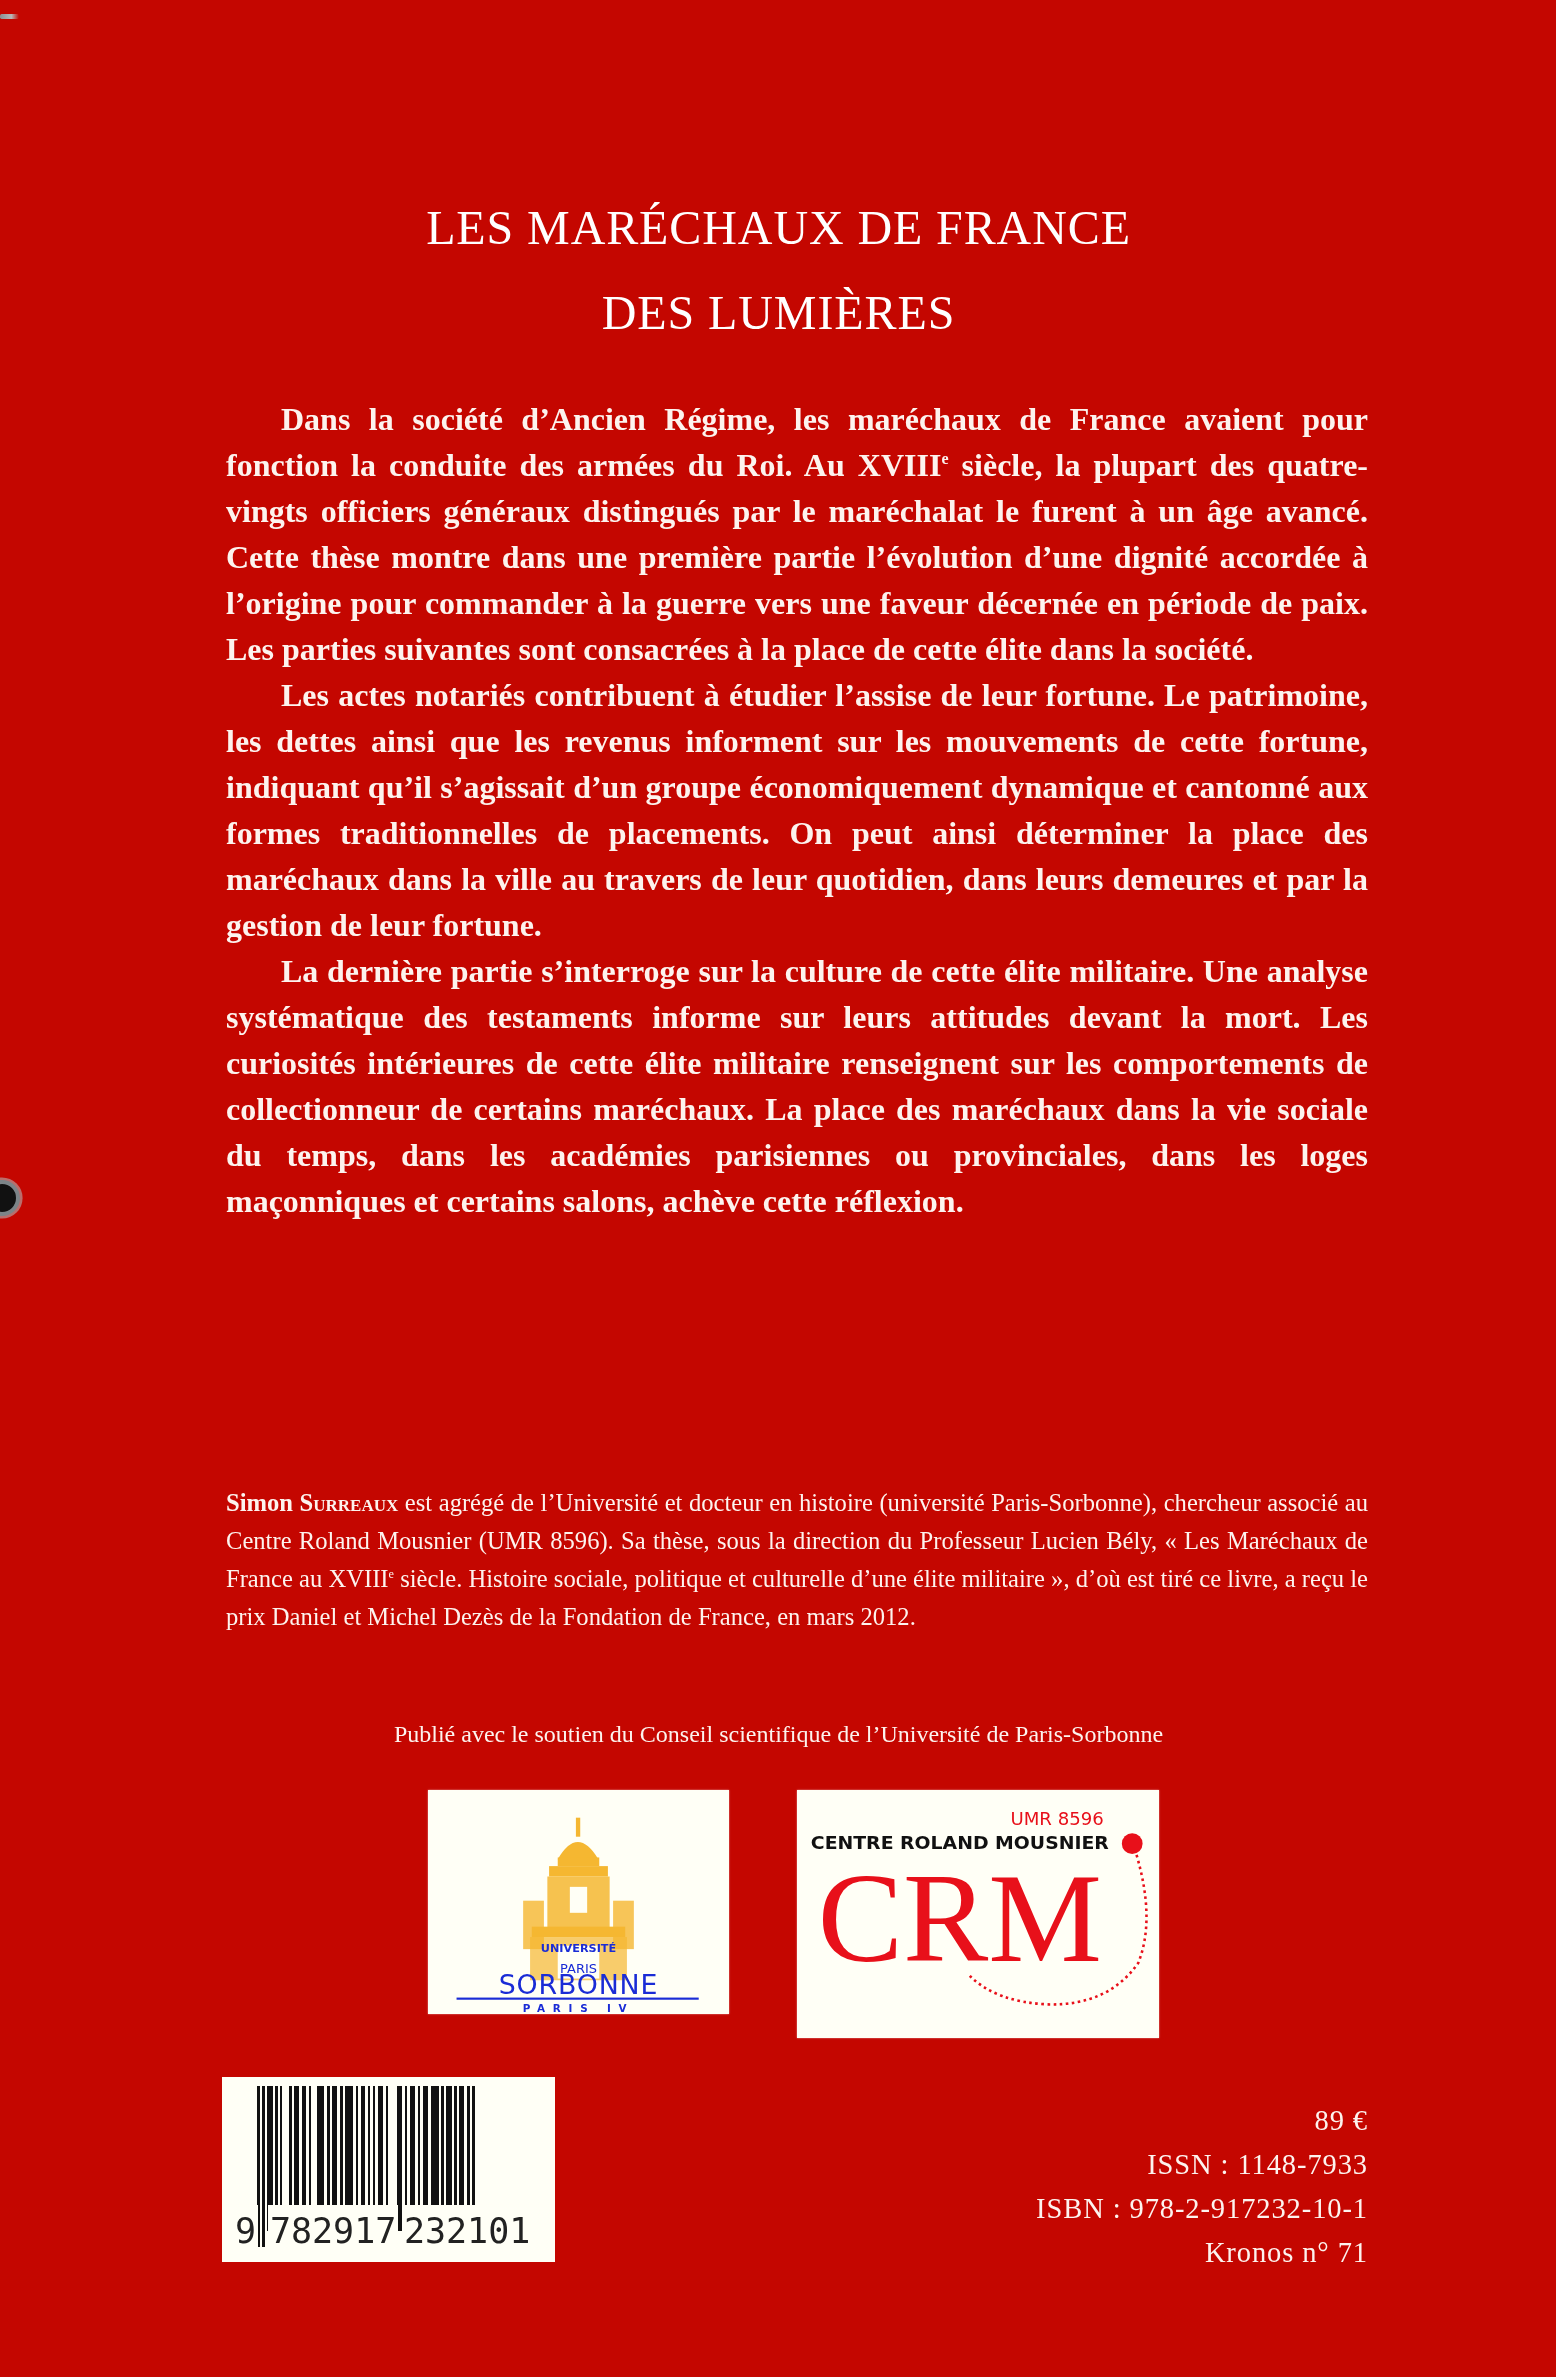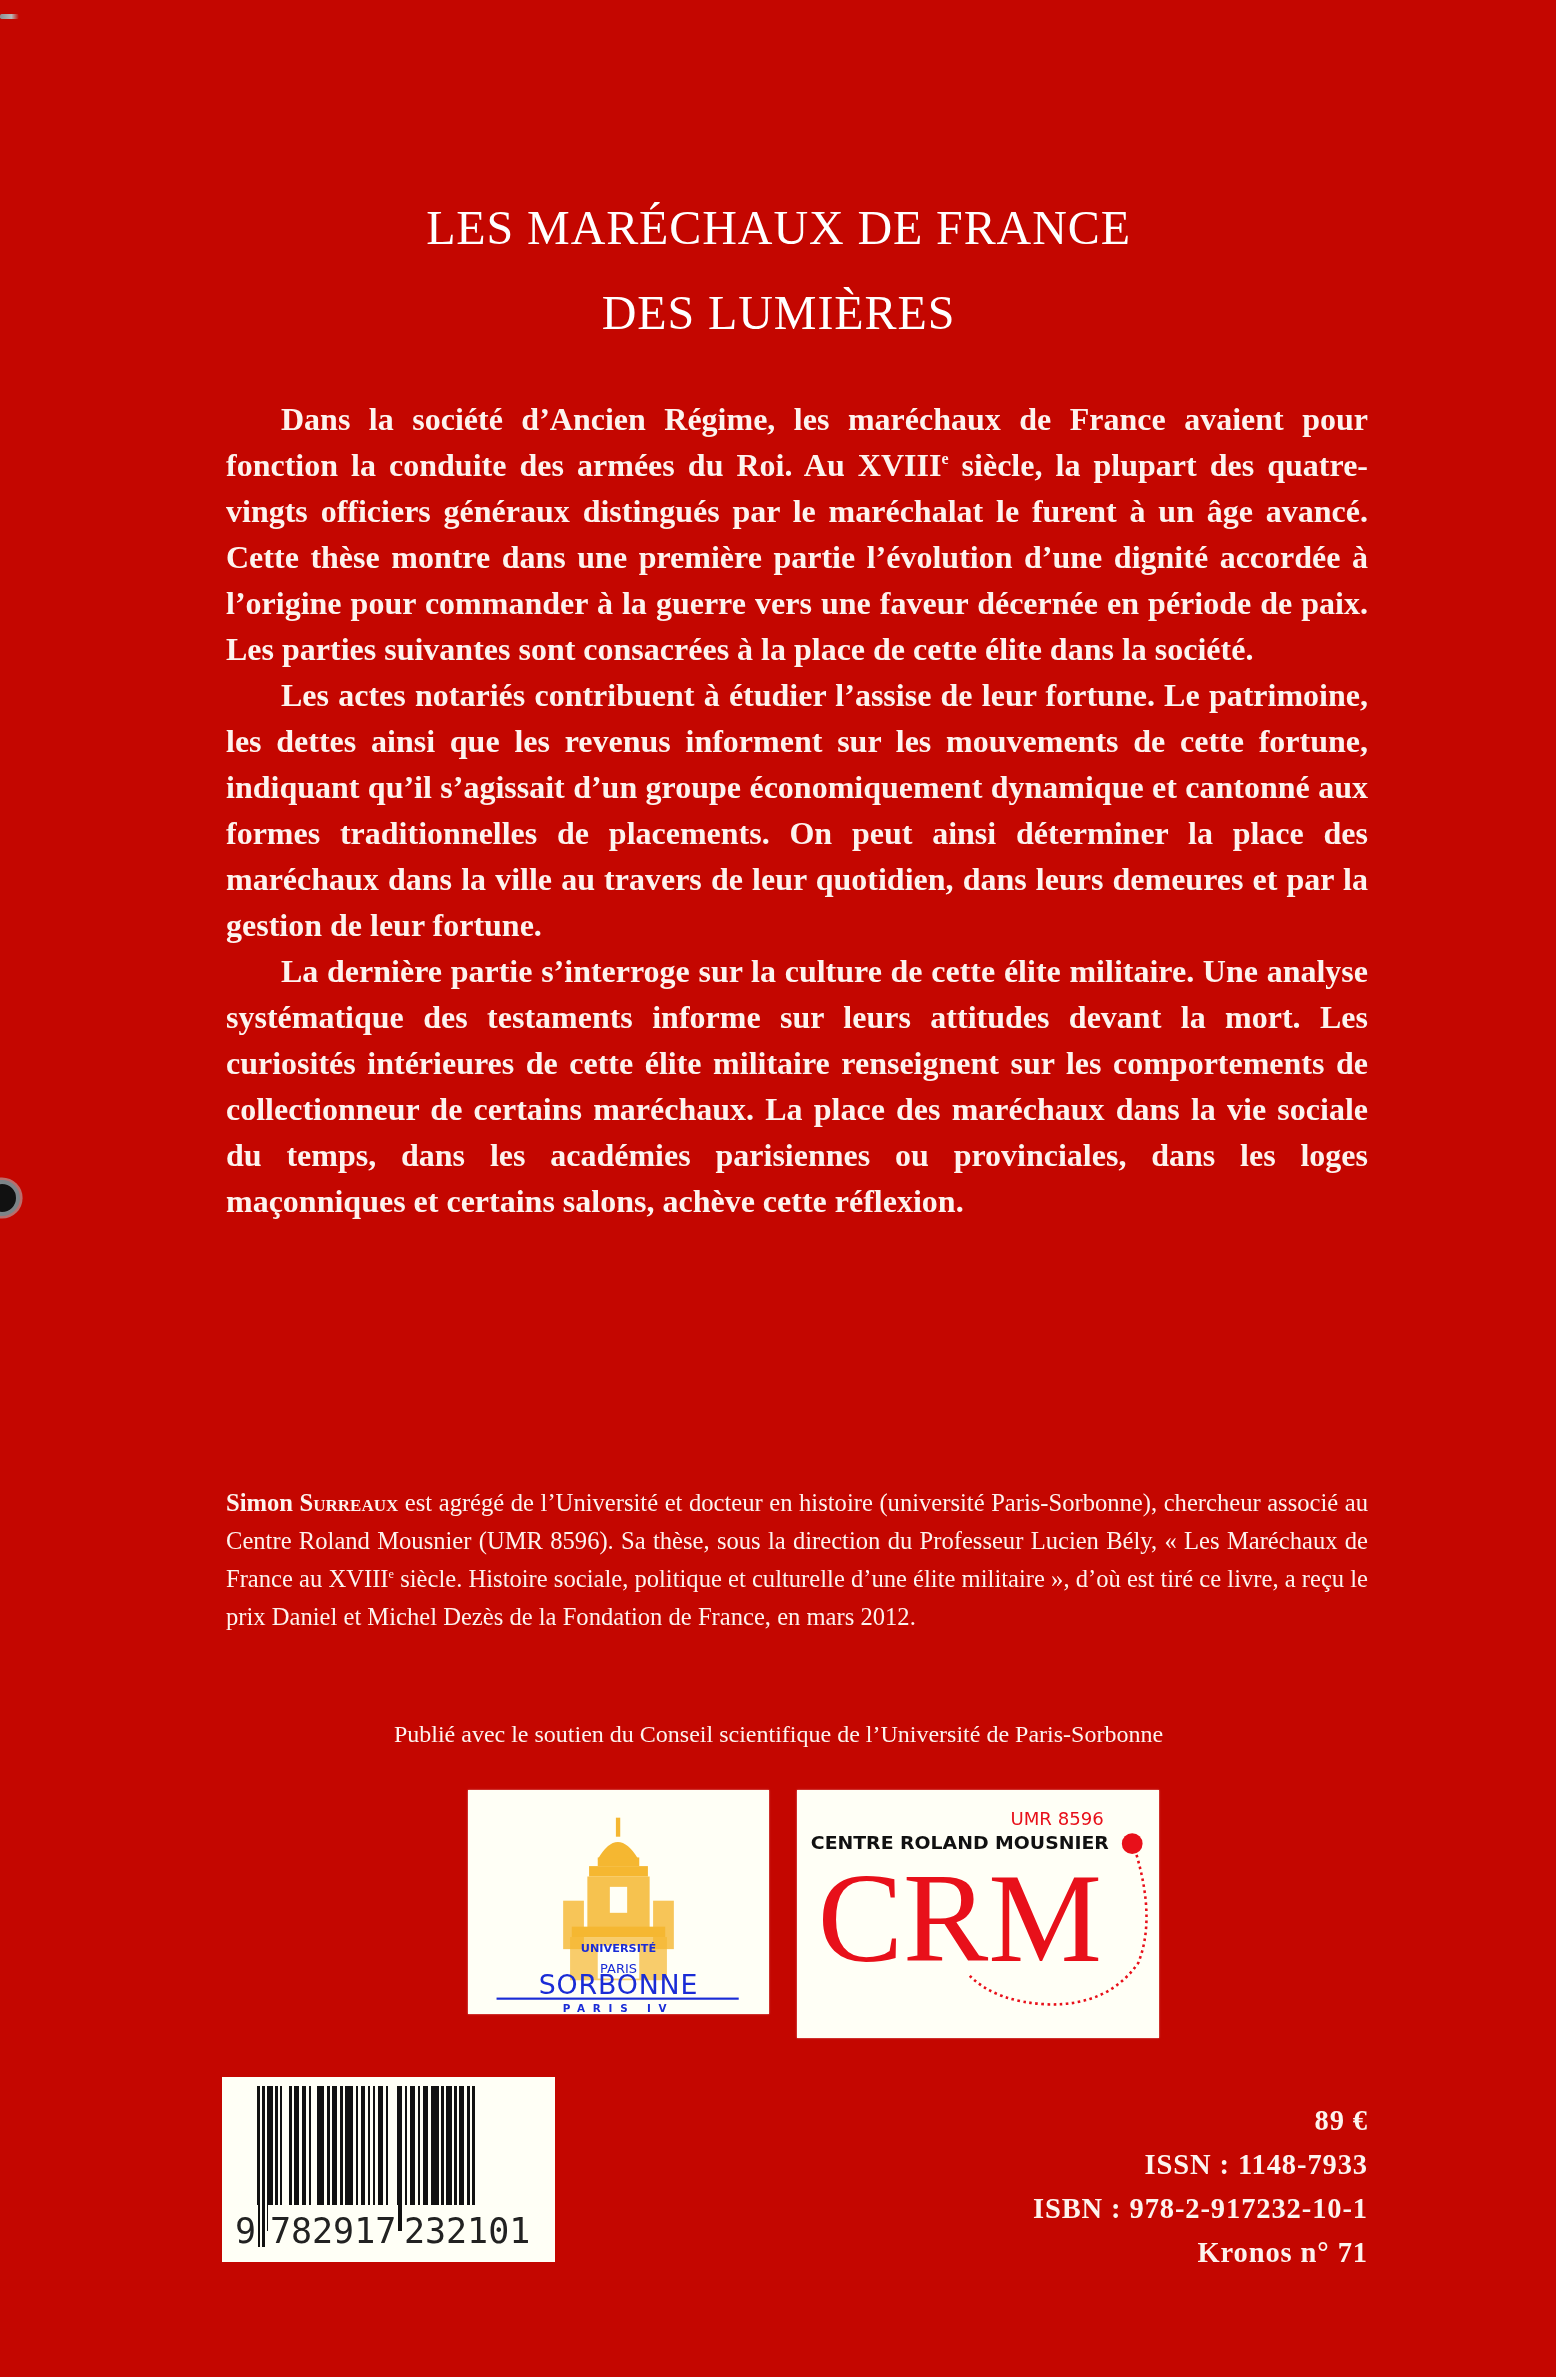--- a/index.html
+++ b/index.html
@@ -49,21 +49,21 @@
     .bio .author-last { font-weight: bold; font-variant: small-caps; }
     .bio sup, .body-text sup { font-size: 0.5em; vertical-align: 0.75em; line-height: 0; }
     .support {
       position: absolute; left: 0; width: 1557px; top: 1717px;
       text-align: center; font-size: 24px; line-height: 35px;
     }
     .logo-box {
       position: absolute; background: #fffff6;
       box-shadow: 0 0 1.7px rgba(255,255,255,0.6);
     }
-    .logo-sorbonne { left: 428px; top: 1790px; width: 301px; height: 224px; margin-left: 40px; }
+    .logo-sorbonne { left: 428px; top: 1790px; width: 301px; height: 224px; }
     .logo-crm { left: 797px; top: 1790px; width: 362px; height: 248px; }
     .barcode-box {
       position: absolute; left: 222px; top: 2077px; width: 333px; height: 185px;
       background: #fffff6;
     }
     .barcode-bars {
       position: absolute; left: 35px; top: 8.6px; width: 287px; height: 161px;
       display: flex; align-items: flex-start;
     }
     .barcode-bars span { display: block; height: 145px; background: #111; margin-right: 2.6px; }
@@ -71,21 +71,21 @@
     .barcode-digits {
       position: absolute; left: 11.2px; top: 128px; width: 311px; height: 52px;
       font-family: "DejaVu Sans Mono", "Liberation Mono", monospace;
       font-size: 35px; line-height: 52px; color: #222;
     }
     .barcode-digits span { position: absolute; background: #fffff6; padding: 0 1.7px; }
     .meta {
       position: absolute; right: 189px; top: 2099px;
       text-align: right; font-size: 28.5px; line-height: 44px; letter-spacing: 0.9px;
     }
-    .meta div { white-space: nowrap; font-weight: bold; }
+    .meta div { white-space: nowrap; }
   </style>
 </head>
 <body>
 
 <div class="edge-mark-top"></div>
 <div class="edge-mark-left"></div>
 
 <div class="title">
   <div>LES MARÉCHAUX DE FRANCE</div>
   <div>DES LUMIÈRES</div>

